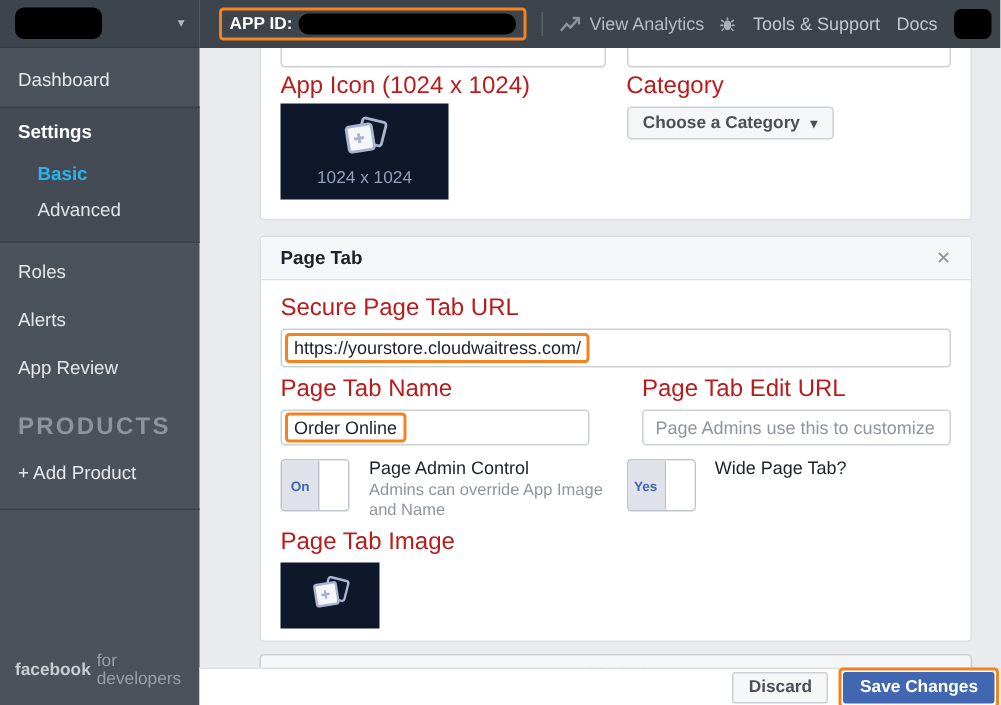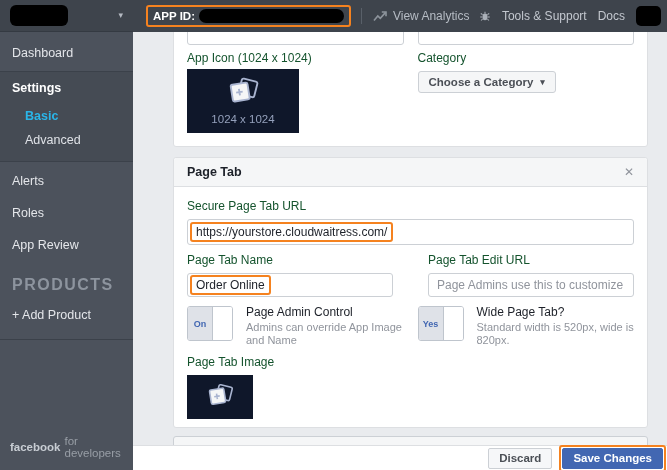--- a/index.html
+++ b/index.html
@@ -47,21 +47,21 @@
 
   .panel { background:#fff; border:1px solid #dddfe2; border-radius:3px; }
 
   
   .panel-clipped { margin-top:-31px; padding:18px 13px 13px; }
   .inputs-row { display:flex; gap:14px; }
   .text-input { flex:1; height:25px; border:1px solid #ccd0d5; border-radius:3px;
     font:12px "Liberation Sans", sans-serif; color:#1d2129; padding:0 8px; min-width:0; }
   .two-col { display:flex; gap:14px; }
   .col { flex:1; min-width:0; }
-  .field-label { font-size:12px; line-height:14px; color:#14532d; }
+  .field-label { font-size:16px; line-height:14px; color:#b91c1c; }
   .panel-clipped .field-label { margin:6px 0 4px; }
   .upload-box { background:#0f172a; display:flex; flex-direction:column; align-items:center;
     justify-content:center; gap:4px; cursor:pointer; }
   .upload-box.large { width:112px; height:64px; }
   .upload-box.small { width:66px; height:44px; }
   .upload-text { font-size:11.5px; color:#94a0bb; }
   .category-btn { display:inline-flex; align-items:center; gap:7px; background:#f5f6f7;
     border:1px solid #ccd0d5; border-radius:3px; padding:4px 10px; font-size:11.5px;
     font-weight:bold; color:#4b4f56; cursor:pointer; margin-top:2px; }
   .category-btn .caret { color:#4b4f56; }
@@ -117,22 +117,22 @@
       <span class="redacted sb-redacted"></span>
       <span class="caret">▾</span>
     </div>
     <nav class="side-nav">
       <div class="nav-item">Dashboard</div>
       <div class="settings-block">
         <div class="nav-item bold">Settings</div>
         <div class="nav-sub active">Basic</div>
         <div class="nav-sub">Advanced</div>
       </div>
+      <div class="nav-item">Roles</div>
       <div class="nav-item">Alerts</div>
-      <div class="nav-item">Roles</div>
       <div class="nav-item">App Review</div>
       <div class="products-header">PRODUCTS</div>
       <div class="nav-item">+ Add Product</div>
       <div class="sidebar-divider"></div>
     </nav>
     <div class="sidebar-footer">
       <span class="brand-name">facebook</span>
       <span>for developers</span>
       <span class="brand-square"></span>
     </div>
@@ -239,21 +239,20 @@
                 <div class="toggle-desc">Admins can override App Image and Name</div>
               </span>
             </div>
             <div class="toggle-item">
               <span class="toggle">
                 <span class="toggle-state">Yes</span>
                 <span class="toggle-knob"></span>
               </span>
               <span>
                 <div class="toggle-label">Wide Page Tab?</div>
-                <div class="toggle-desc">Standard width is 520px, wide is 820px.</div>
               </span>
             </div>
           </div>
 
           <div class="field-label image-label">Page Tab Image</div>
           <div class="upload-box small">
             <span>
               <svg width="32" height="28" viewBox="0 0 40 34" fill="none">
                 <rect x="17" y="3" width="17" height="17" rx="2" transform="rotate(14 25 11)" stroke="#a9b4d0" stroke-width="2"></rect>
                 <rect x="8" y="7" width="18" height="18" rx="2" transform="rotate(-9 17 16)" fill="#f5f6f7" stroke="#a9b4d0" stroke-width="2"></rect>

